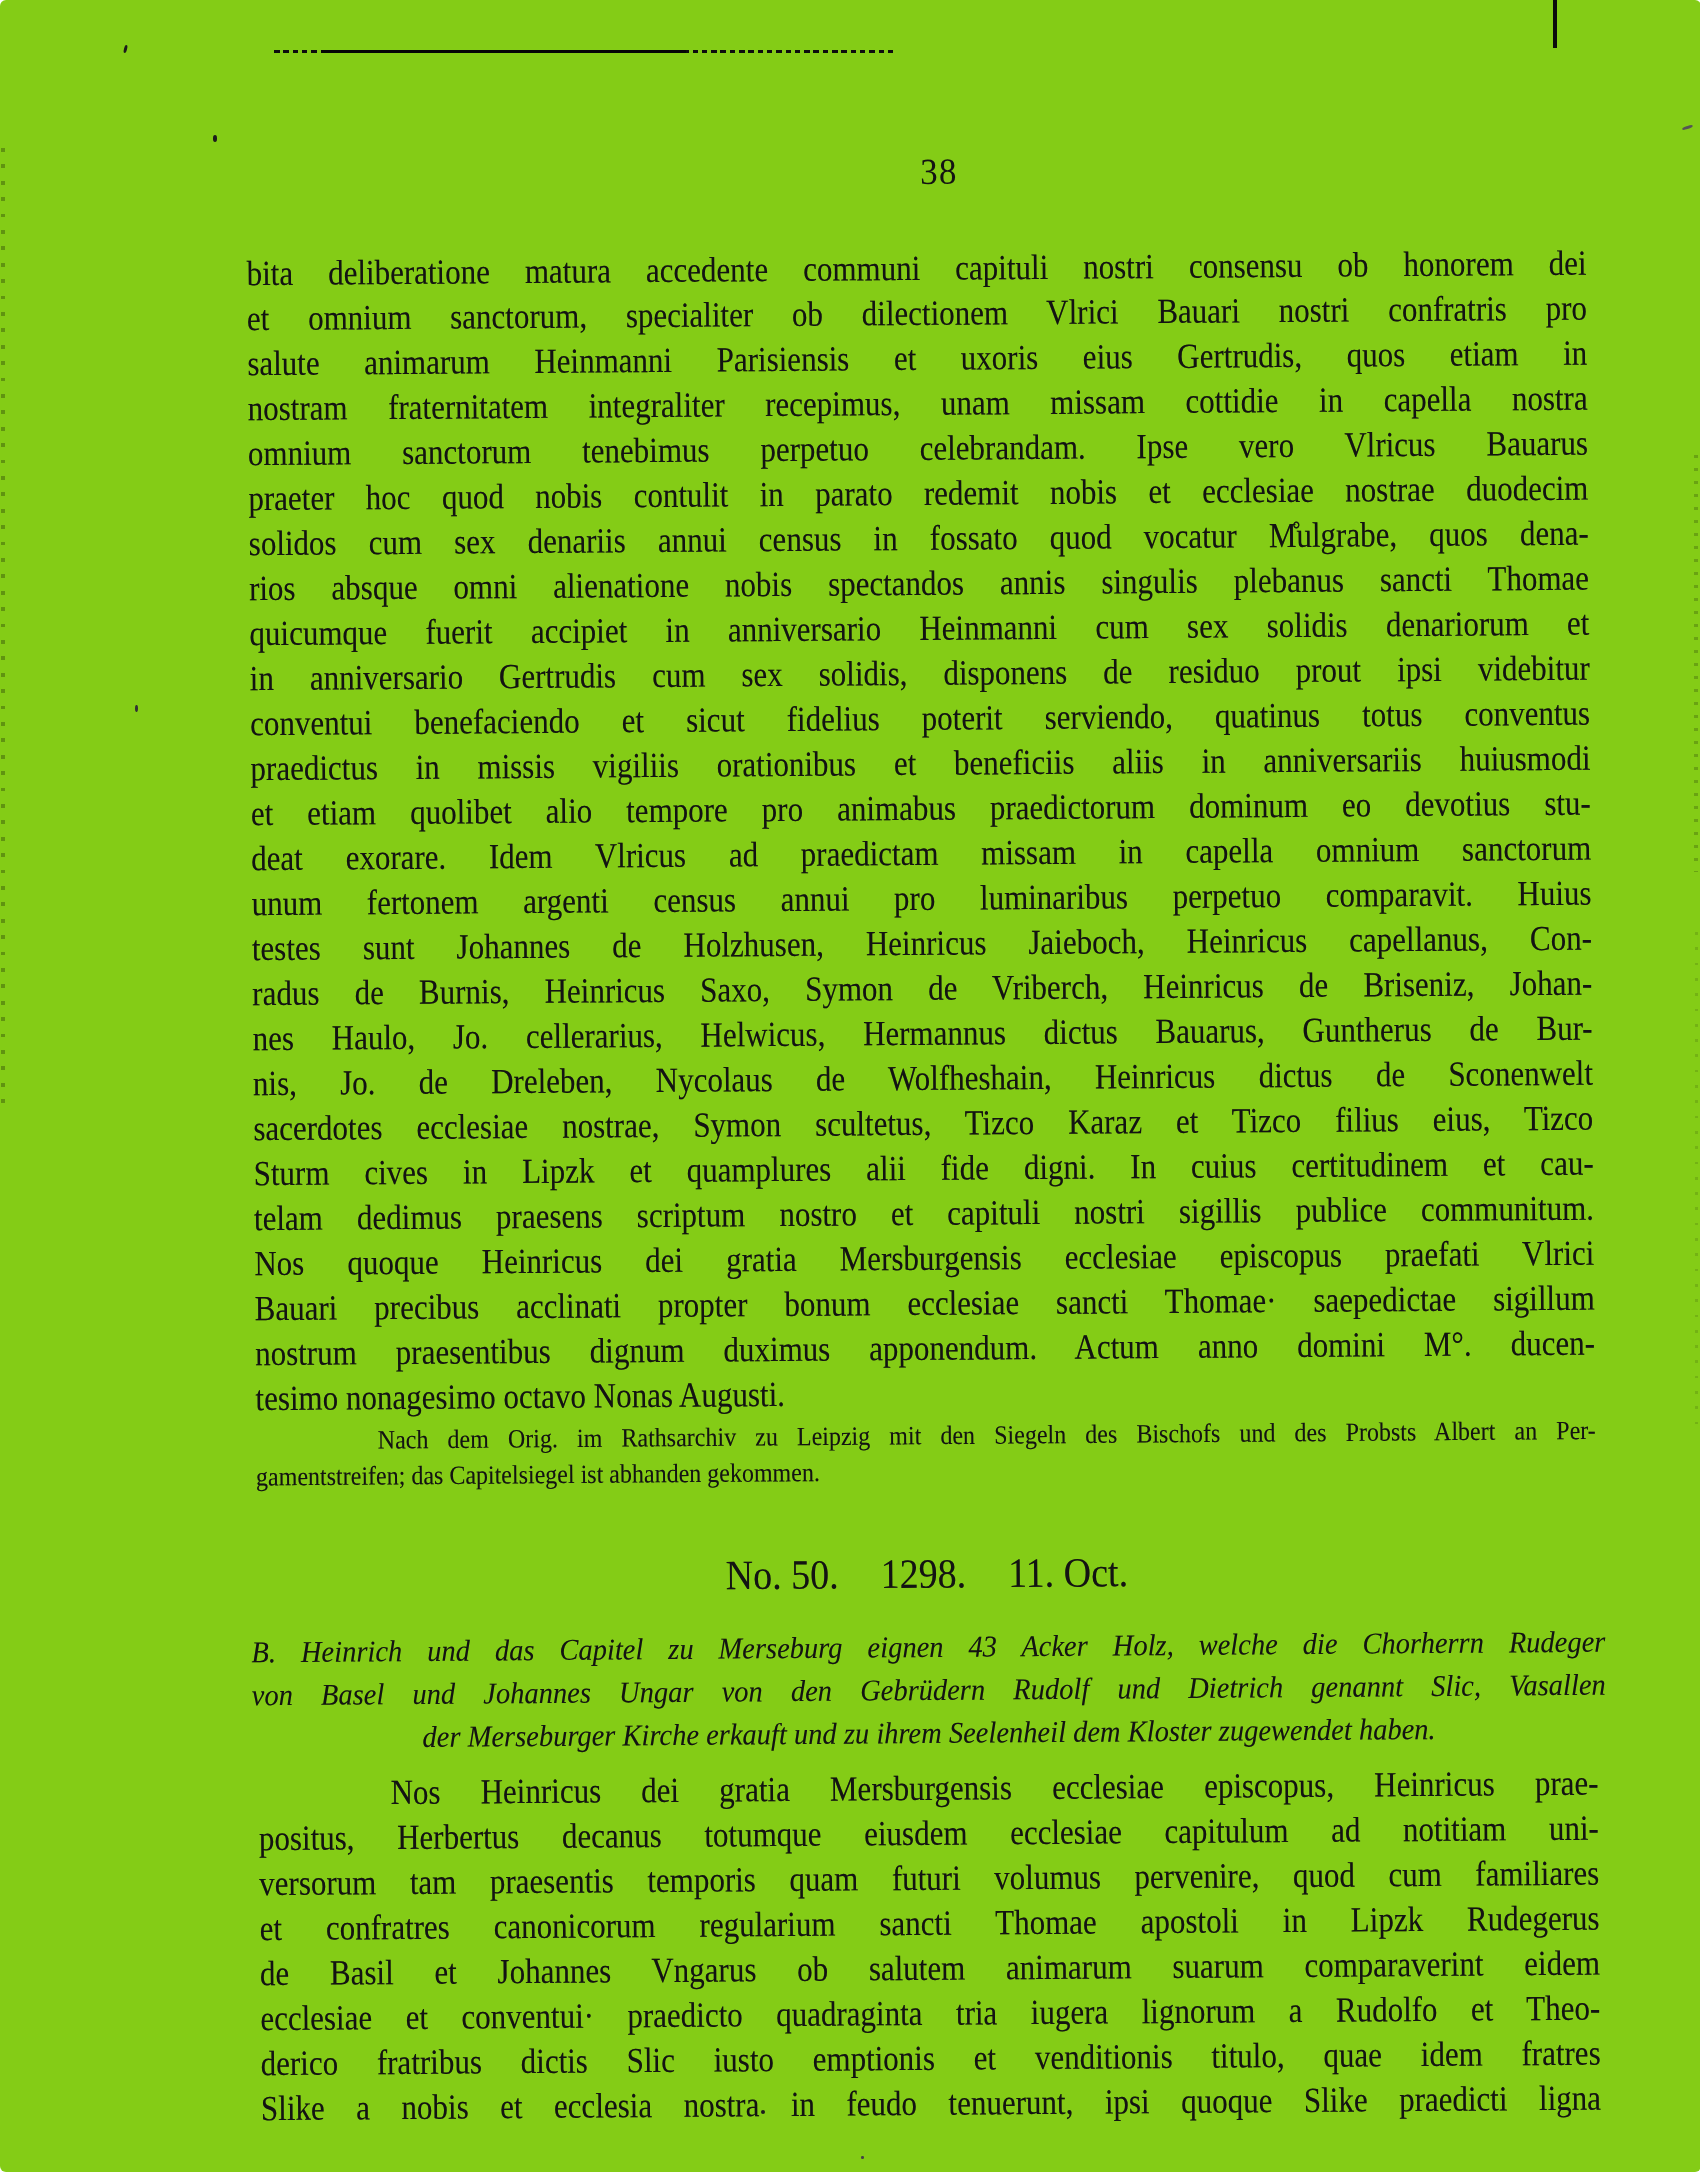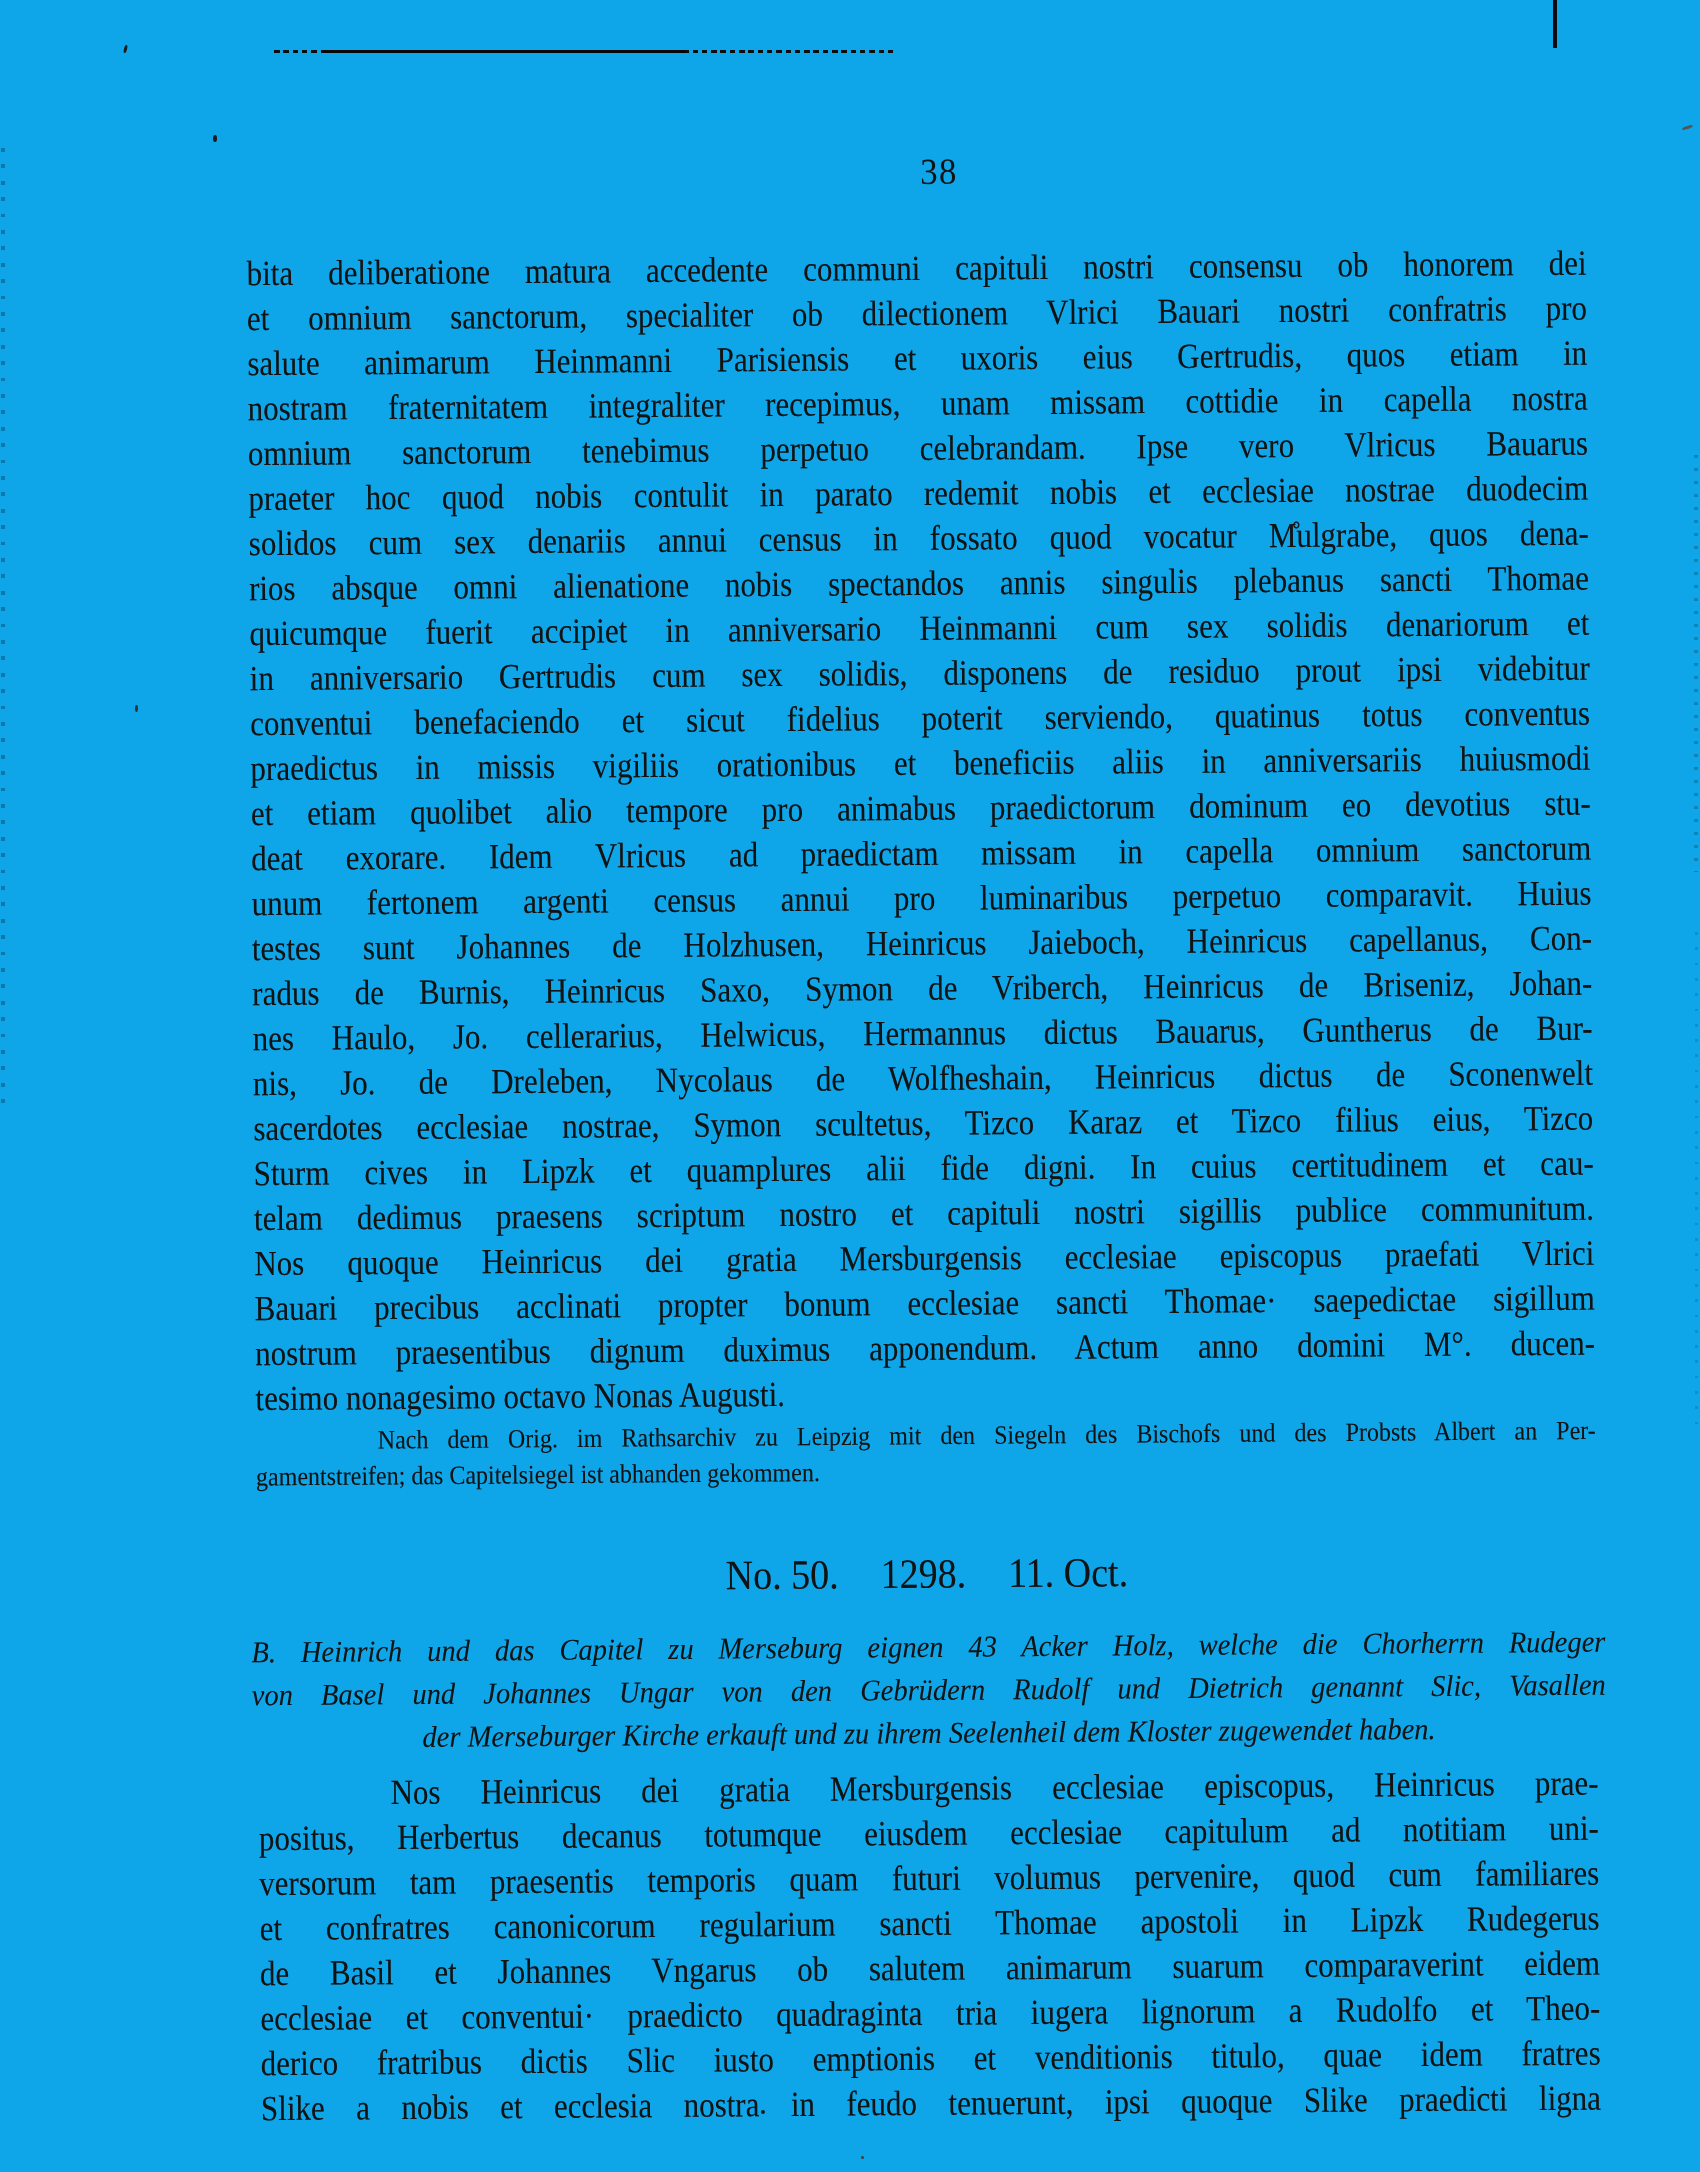--- a/index.html
+++ b/index.html
@@ -1,21 +1,21 @@
 <!DOCTYPE html>
 <html style="font-size:8.8px"><head>
 <meta charset="utf-8">
 <style>
   html,body{margin:0;padding:0;background:#ffffff;}
   body{
     width:1701px;height:2172px;position:relative;overflow:hidden;
     font-family:"Liberation Serif","DejaVu Serif",serif;
     color:#131313;
   }
-  .page{position:absolute;inset:0;background:#0ea5e9;}
+  .page{position:absolute;inset:0;background:#84cc16;border-radius:6px;}
   
   .content{position:absolute;inset:0;transform:rotate(-0.45deg);transform-origin:50% 50%;}
 
   .page-number{
     position:absolute;top:153px;left:274px;width:1344px;
     text-align:center;font-size:35px;letter-spacing:1.1px;
     transform:scaleY(1.05);
   }
 
   .textblock{position:absolute;left:253px;width:1340px;}

